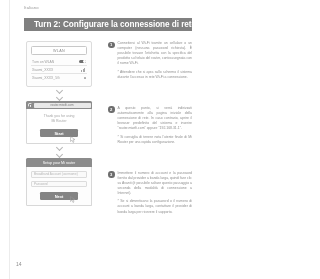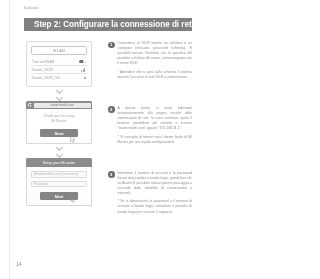--- a/index.html
+++ b/index.html
@@ -316,21 +316,21 @@
 
 <div class="page">
 
   <div class="binding"></div>
 
   <div class="lang-row">
     <span class="lang-label">Italiano</span>
   </div>
 
   <div class="title-bar">
-    <span class="title-text">Step 2: Configurare la connessione di rete</span>
+    <span class="title-text">Turn 2: Configurare la connessione di rete</span>
   </div>
 
   <div class="body-area">
 
     <div class="col-left">
 
       <div class="mock">
         <div class="wlan-head">
           <span class="wlan-head-text">WLAN</span>
         </div>

